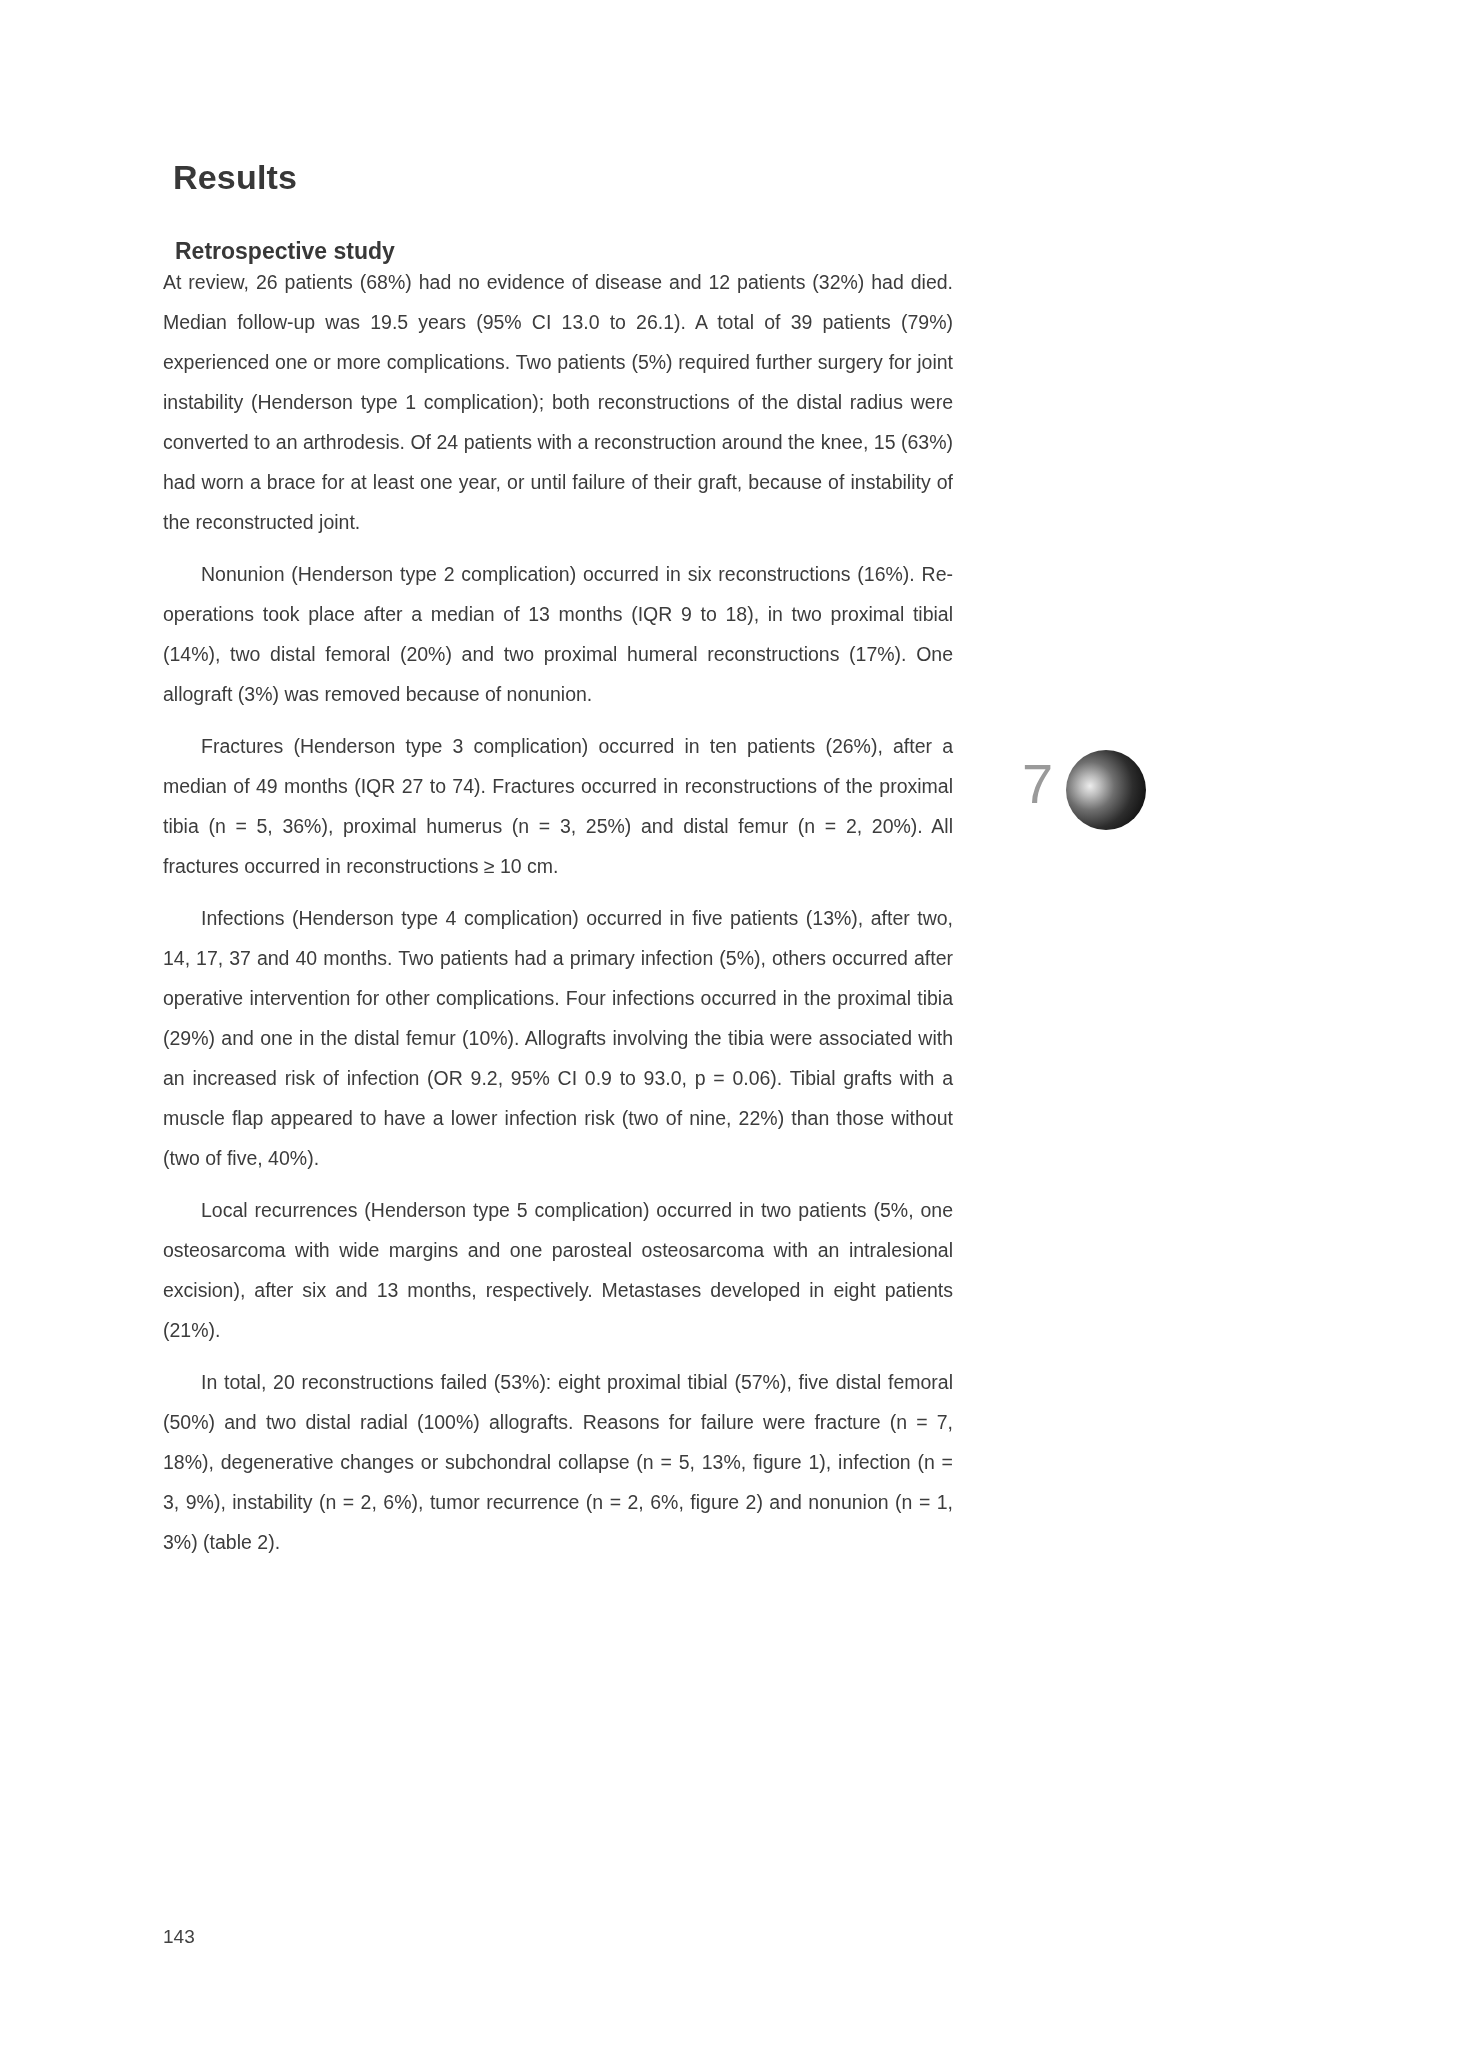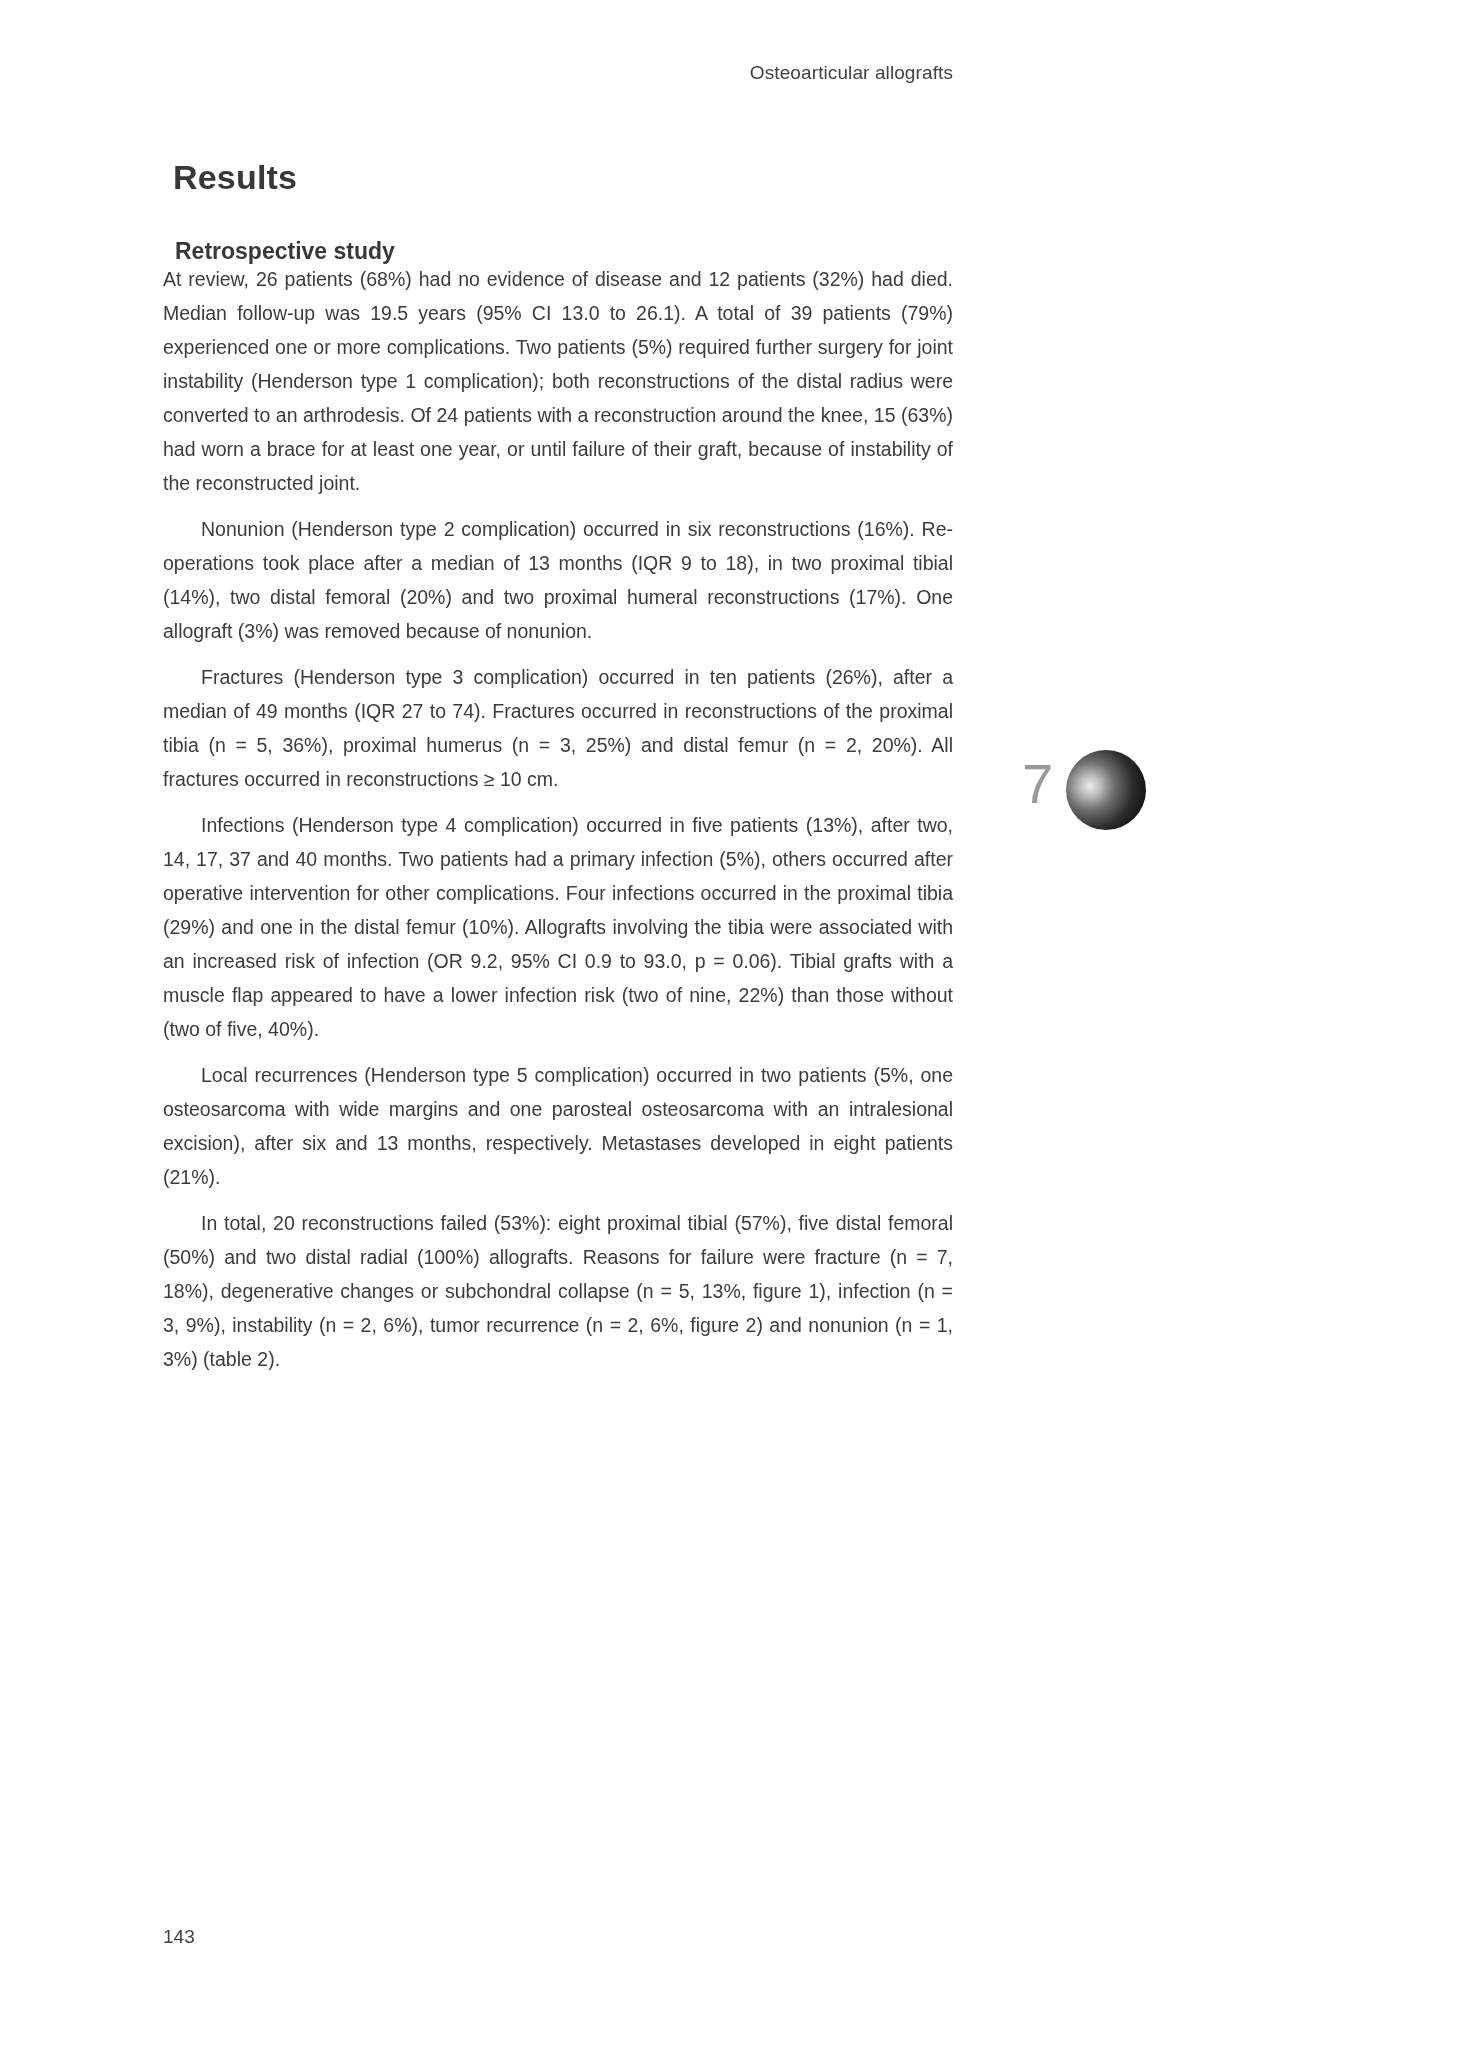--- a/index.html
+++ b/index.html
@@ -44,21 +44,21 @@
     font-size: 23px;
     font-weight: bold;
     color: #383838;
   }
   .body-text {
     position: absolute;
     top: 262px;
     left: 163px;
     width: 790px;
     font-size: 19.5px;
-    line-height: 34px;
+    line-height: 40px;
     text-align: justify;
     color: #3c3c3c;
   }
   .body-text p {
     margin: 0;
   }
   .body-text p.indent {
     text-indent: 38px;
     margin-top: 12px;
   }
@@ -101,21 +101,20 @@
     text-align: left;
     font-size: 19px;
     color: #424242;
   }
 </style>
 </head>
 <body>
 
 <div class="page">
 
-  <div class="running-head">Osteoarticular allografts</div>
 
   <h1 class="title">Results</h1>
 
   <h2 class="subheading">Retrospective study</h2>
 
   <div class="body-text">
     <p>At review, 26 patients (68%) had no evidence of disease and 12 patients (32%) had died. Median follow-up was 19.5 years (95% CI 13.0 to 26.1). A total of 39 patients (79%) experienced one or more complications. Two patients (5%) required further surgery for joint instability (Henderson type 1 complication); both reconstructions of the distal radius were converted to an arthrodesis. Of 24 patients with a reconstruction around the knee, 15 (63%) had worn a brace for at least one year, or until failure of their graft, because of instability of the reconstructed joint.</p>
     <p class="indent">Nonunion (Henderson type 2 complication) occurred in six reconstructions (16%). Re-operations took place after a median of 13 months (IQR 9 to 18), in two proximal tibial (14%), two distal femoral (20%) and two proximal humeral reconstructions (17%). One allograft (3%) was removed because of nonunion.</p>
     <p class="indent">Fractures (Henderson type 3 complication) occurred in ten patients (26%), after a median of 49 months (IQR 27 to 74). Fractures occurred in reconstructions of the proximal tibia (n = 5, 36%), proximal humerus (n = 3, 25%) and distal femur (n = 2, 20%). All fractures occurred in reconstructions ≥ 10 cm.</p>
     <p class="indent">Infections (Henderson type 4 complication) occurred in five patients (13%), after two, 14, 17, 37 and 40 months. Two patients had a primary infection (5%), others occurred after operative intervention for other complications. Four infections occurred in the proximal tibia (29%) and one in the distal femur (10%). Allografts involving the tibia were associated with an increased risk of infection (OR 9.2, 95% CI 0.9 to 93.0, p = 0.06). Tibial grafts with a muscle flap appeared to have a lower infection risk (two of nine, 22%) than those without (two of five, 40%).</p>

